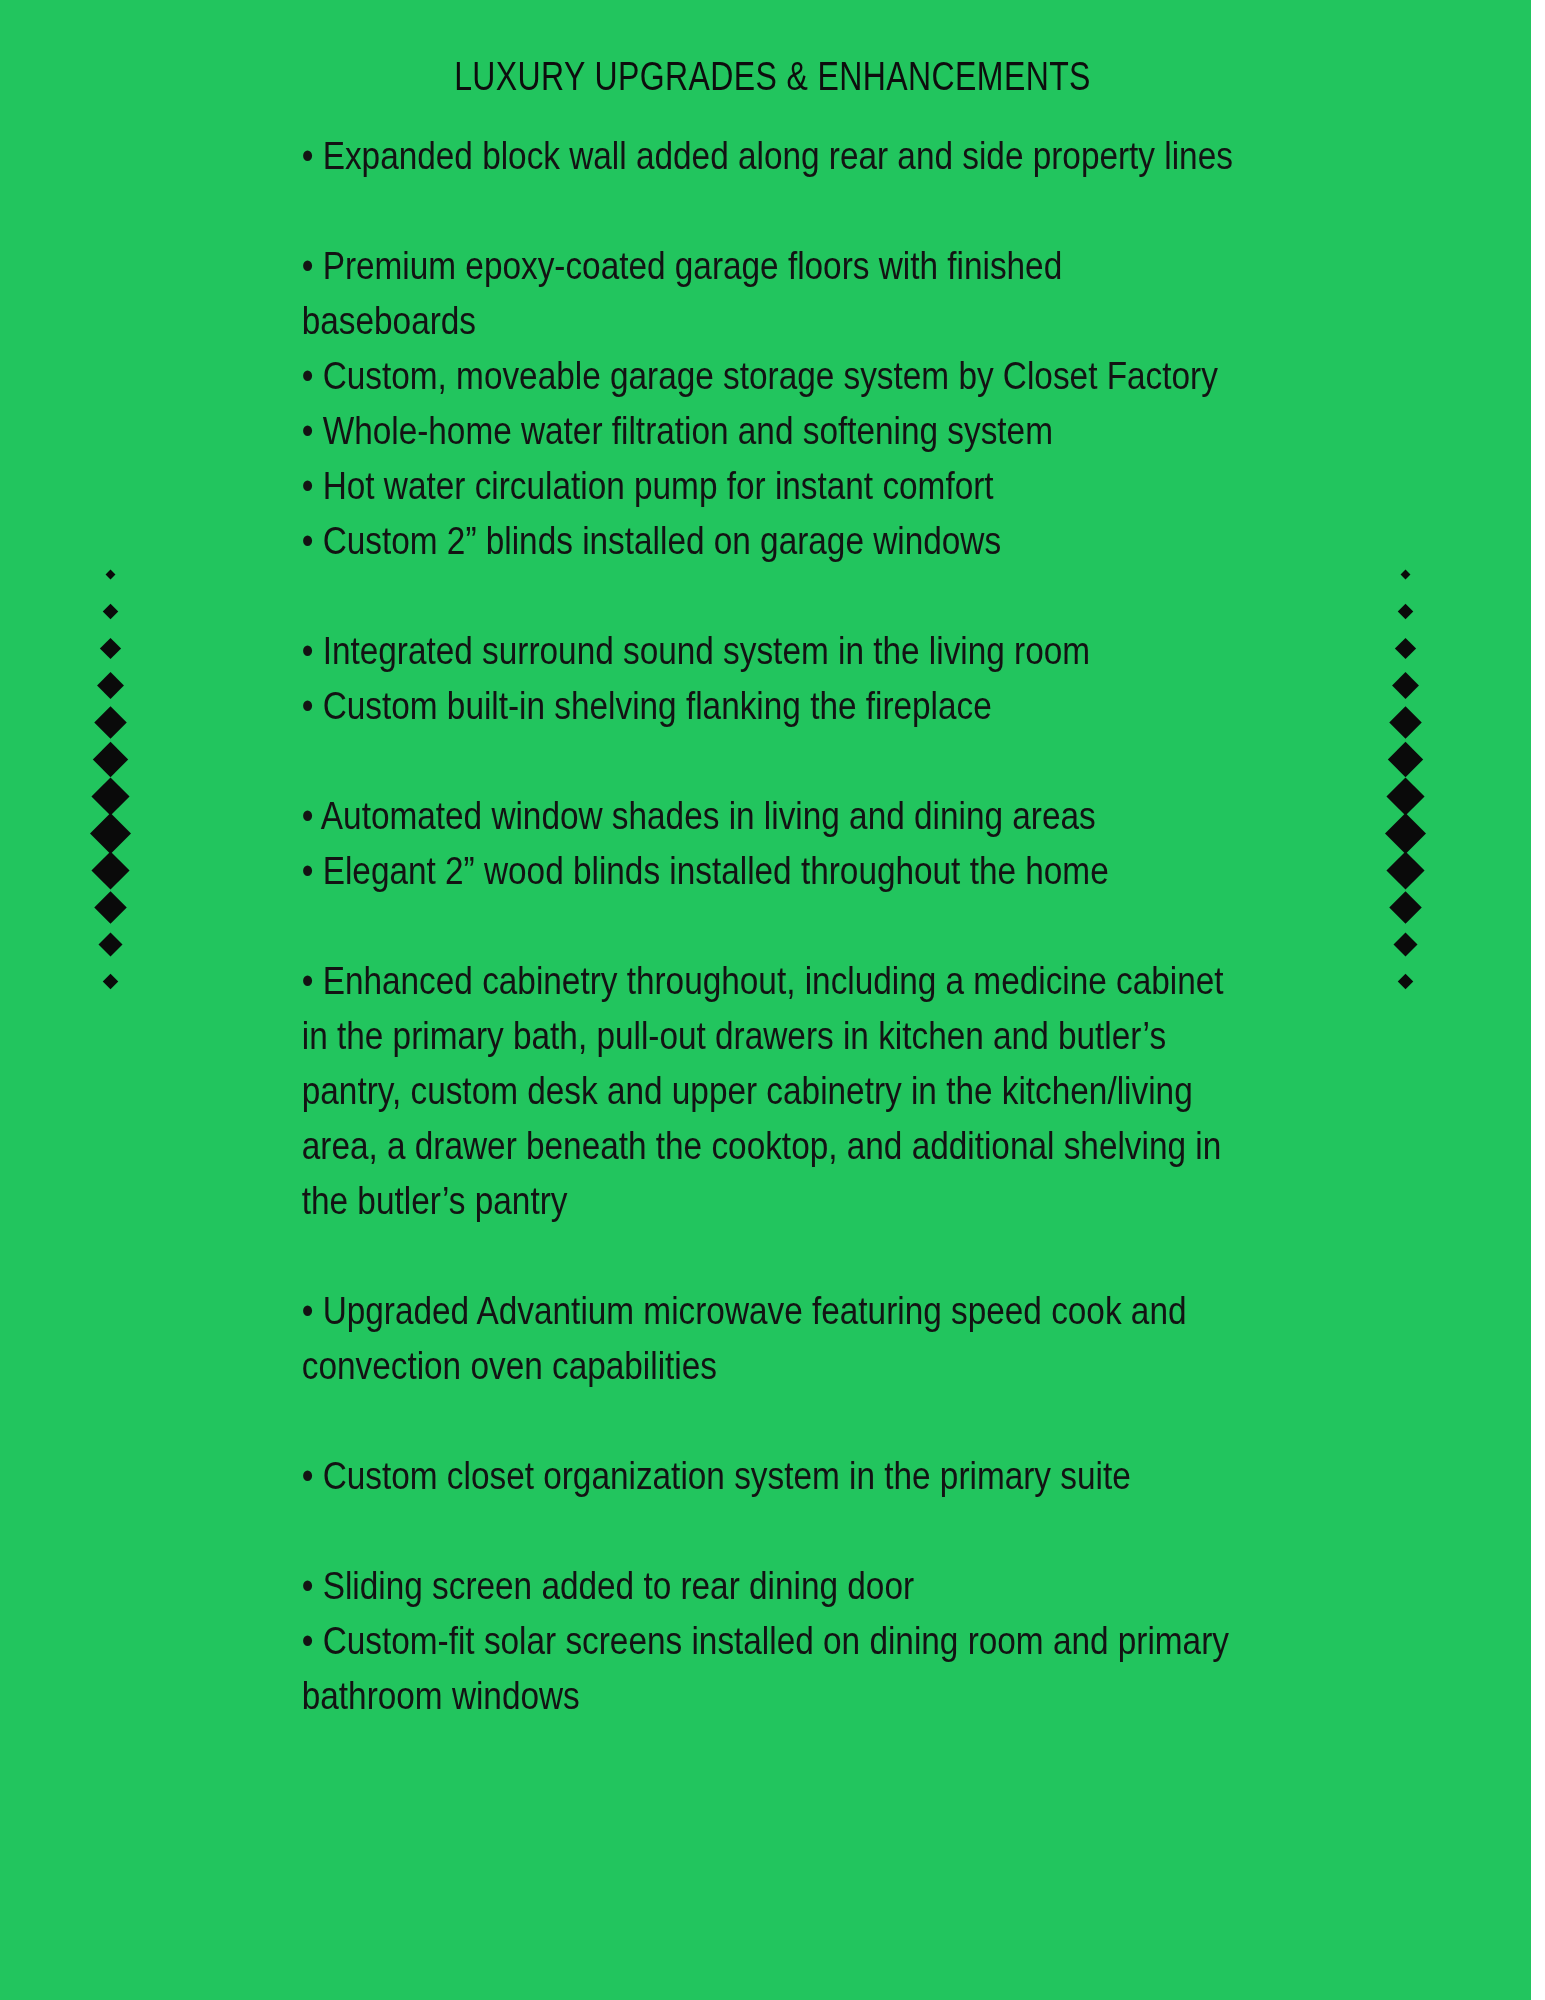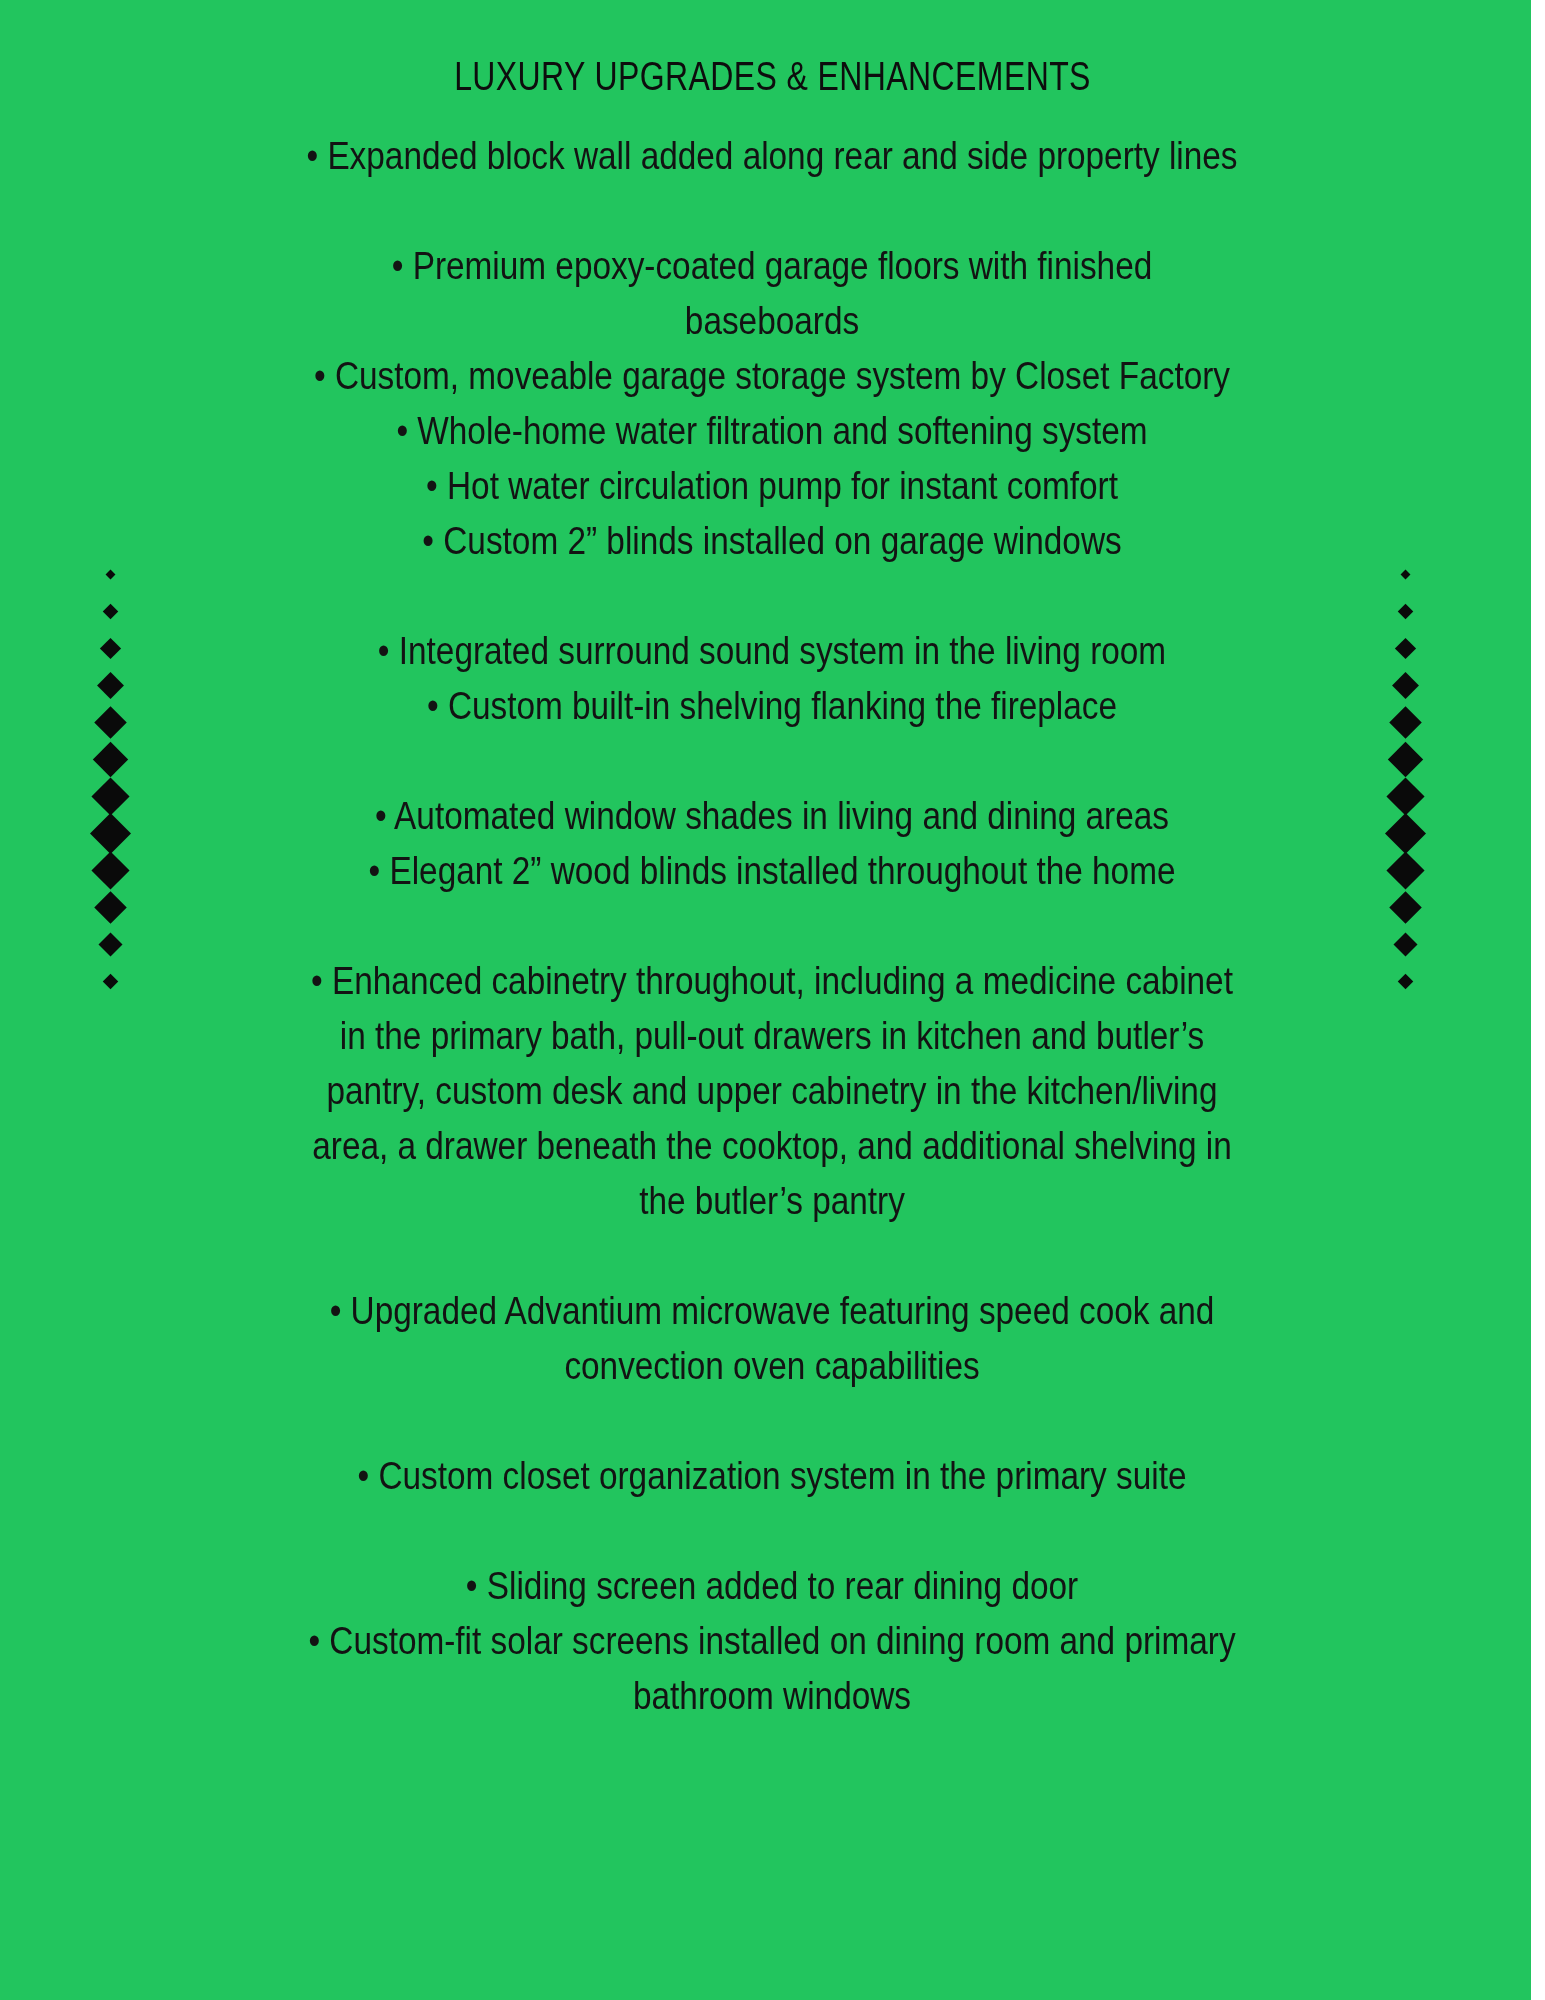--- a/index.html
+++ b/index.html
@@ -39,21 +39,21 @@
     transform-origin: center top;
     white-space: nowrap;
   }
 
   
   .body-col {
     position: absolute;
     top: 128px;
     left: 222px;
     width: 1100px;
-    text-align: center;
+    text-align: left;
   }
 
   .blk {
     font-size: 39px;
     line-height: 55px;
     color: #131313;
     font-weight: 400;
     transform: scaleX(0.855);
     transform-origin: center top;
     margin: 0;

